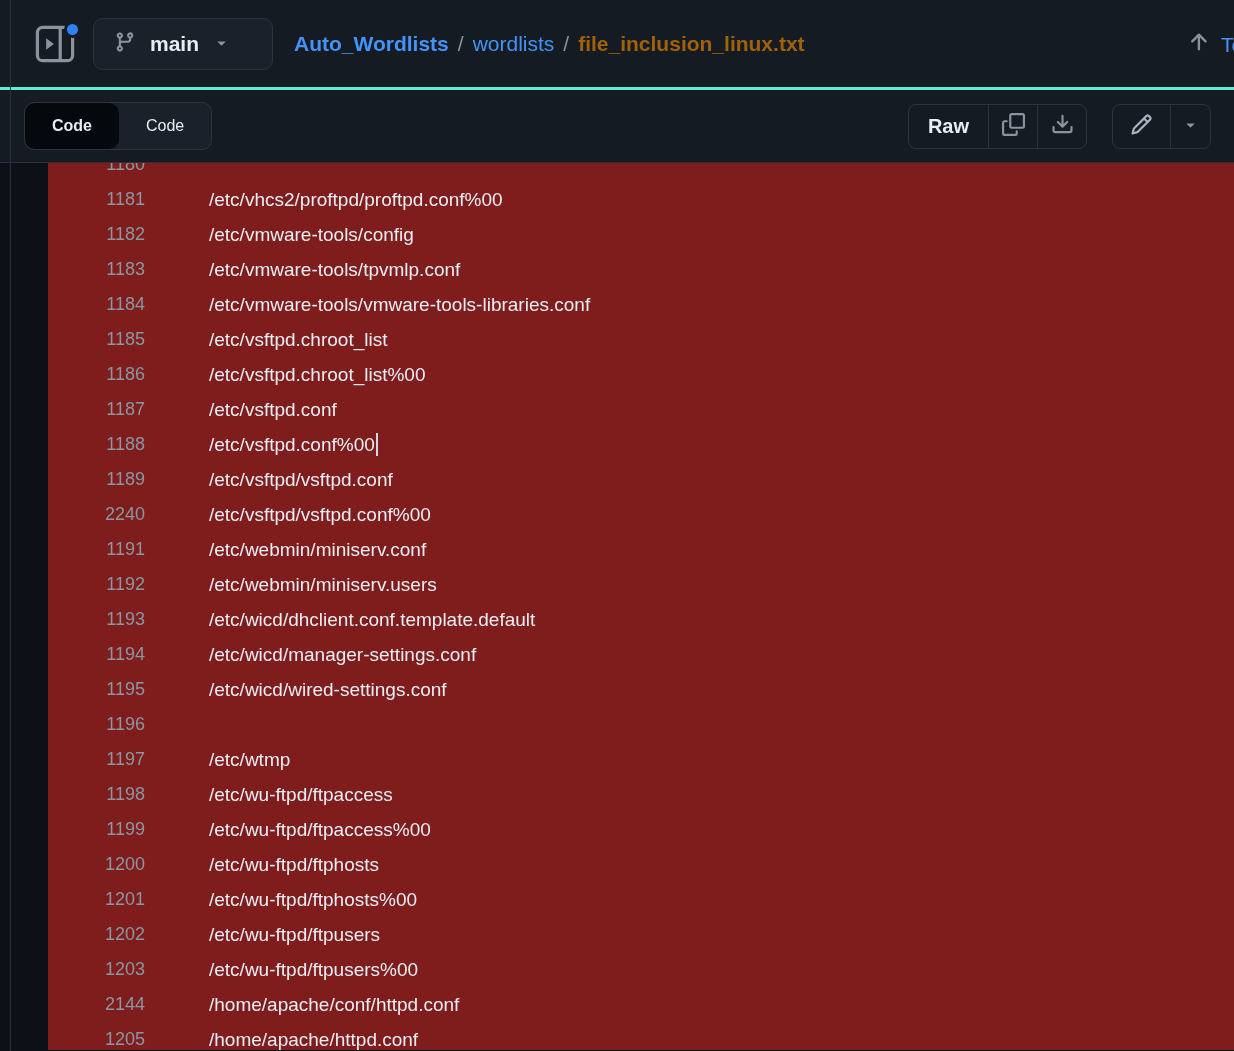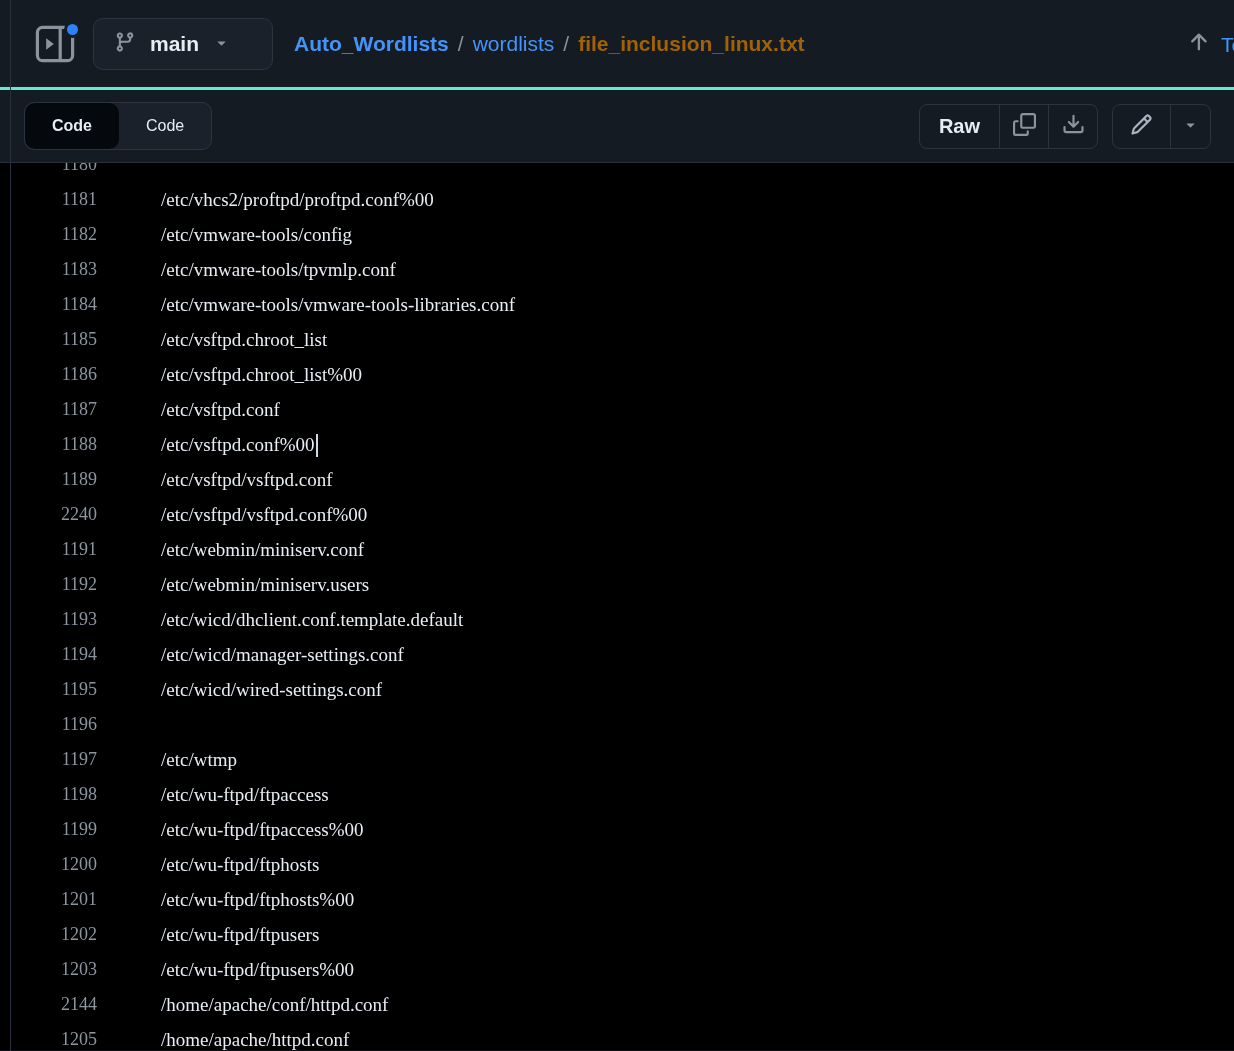--- a/index.html
+++ b/index.html
@@ -78,43 +78,44 @@
   }
   .seg-tab {
     border: none; background: transparent; cursor: pointer;
     color: #e6edf3; font-size: 16px;
     padding: 0 27px; height: 100%;
     font-family: "Liberation Sans", sans-serif;
   }
   .seg-tab.active {
     background: #05080c; font-weight: 700; border-radius: 10px;
   }
-  .toolbar-right { display: flex; align-items: flex-start; gap: 14px; }
+  .toolbar-right { display: flex; align-items: flex-start; gap: 25px; }
   .btn-group {
     display: flex; height: 45px; align-items: stretch;
     border: 1px solid #2c3440; border-radius: 8px;
     overflow: hidden;
   }
   .btn-group > * { border: none; background: transparent; cursor: pointer;
     display: flex; align-items: center; justify-content: center; }
   .btn-group > * + * { border-left: 1px solid #2c3440; }
   .raw-btn {
     padding: 0 19px; color: #e6edf3; font-size: 20px; font-weight: 700;
     font-family: "Liberation Sans", sans-serif;
   }
   .icon-btn { width: 49px; }
   .icon-btn.narrow { width: 40px; }
   .icon-btn.wide { width: 57px; }
   
   .code-area {
     position: relative;
     height: 887px;
-    background: #000000;
+    background: #7f1d1d;
     overflow: hidden;
-    font-family: Liberation Serif, serif;
+    font-family: Liberation Sans, sans-serif;
+    margin-left: 48px;
   }
   .code-rows { margin-top: -16px; }
   .code-row { display: flex; height: 35px; line-height: 35px; align-items: center; }
   .line-num {
     width: 97px; flex: 0 0 97px;
     text-align: right;
     color: #8b96a1; font-size: 18px;
     cursor: pointer; user-select: none;
   }
   .line-text {

